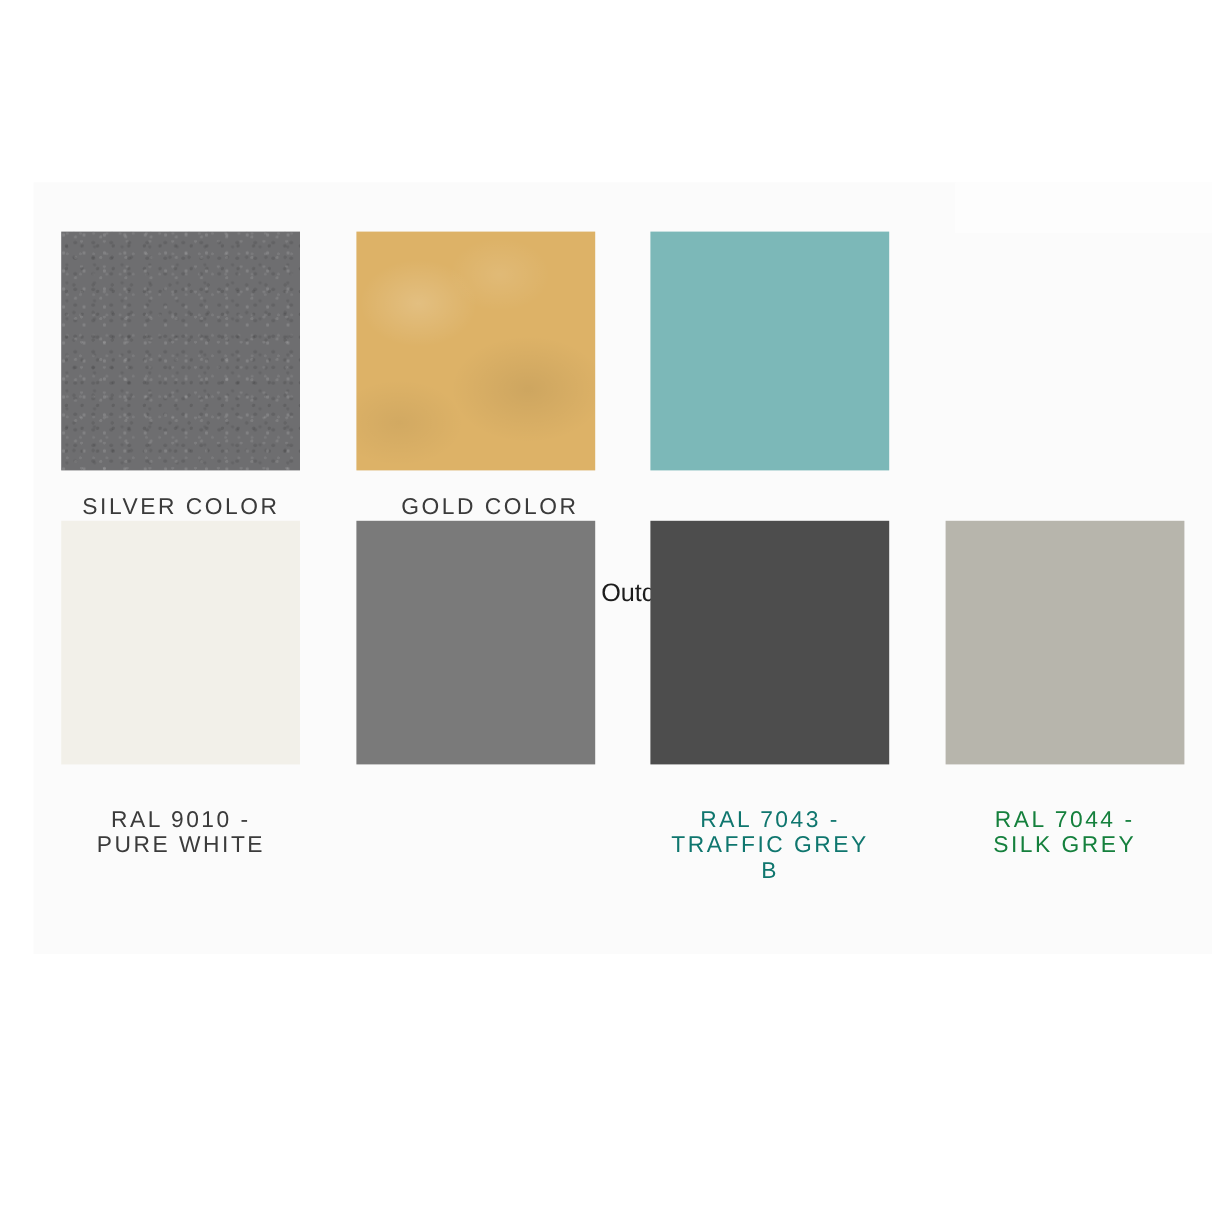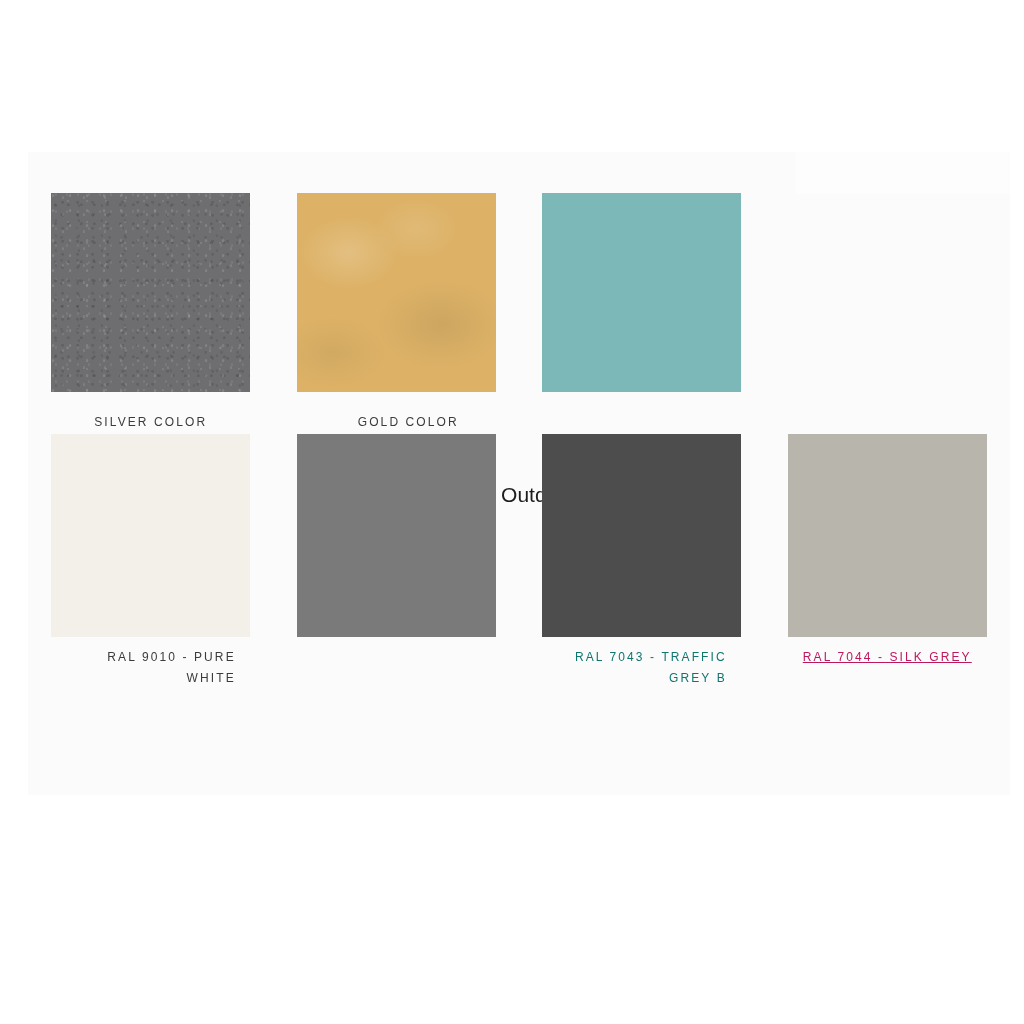--- a/index.html
+++ b/index.html
@@ -100,32 +100,31 @@
     background-image:
       radial-gradient(ellipse 70px 52px at 26% 30%, rgba(255,255,255,0.17), transparent 70%),
       radial-gradient(ellipse 90px 62px at 72% 66%, rgba(0,0,0,0.07), transparent 72%),
       radial-gradient(ellipse 60px 44px at 60% 18%, rgba(255,255,255,0.10), transparent 70%),
       radial-gradient(ellipse 75px 50px at 18% 80%, rgba(0,0,0,0.05), transparent 72%);
     pointer-events: none;
   }
 
   .label {
     margin-top: 20px;
-    font-size: 12px;
+    font-size: 19px;
     letter-spacing: 2.1px;
     line-height: 21.5px;
     color: #3b3b3b;
     text-align: center;
     max-width: 170px;
     text-transform: uppercase;
     font-weight: 400;
   }
   .cell-bottom .label {
-    margin-top: 10px;
-    text-align: right;
+    margin-top: 36px;
   }
 
   
   .section-heading {
     position: absolute;
     left: 0;
     top: 330px;
     width: 982px;
     text-align: center;
     padding-left: 40px;
@@ -182,21 +181,21 @@
           <div class="swatch" style="background: rgb(122, 122, 122);"></div>
         </div>
 
         <div class="cell cell-bottom">
           <div class="swatch" style="background: rgb(77, 77, 77);"></div>
           <div class="label" style="color: #0f766e;">RAL 7043 - TRAFFIC GREY B</div>
         </div>
 
         <div class="cell cell-bottom">
           <div class="swatch" style="background: rgb(183, 181, 172);"></div>
-          <div class="label" style="color: #be185d; text-decoration: underline;">RAL 7044 - SILK GREY</div>
+          <div class="label" style="color: #15803d;">RAL 7044 - SILK GREY</div>
         </div>
 
       </div>
 
     </div>
   </div>
 
 </div>
 
 </body></html>

